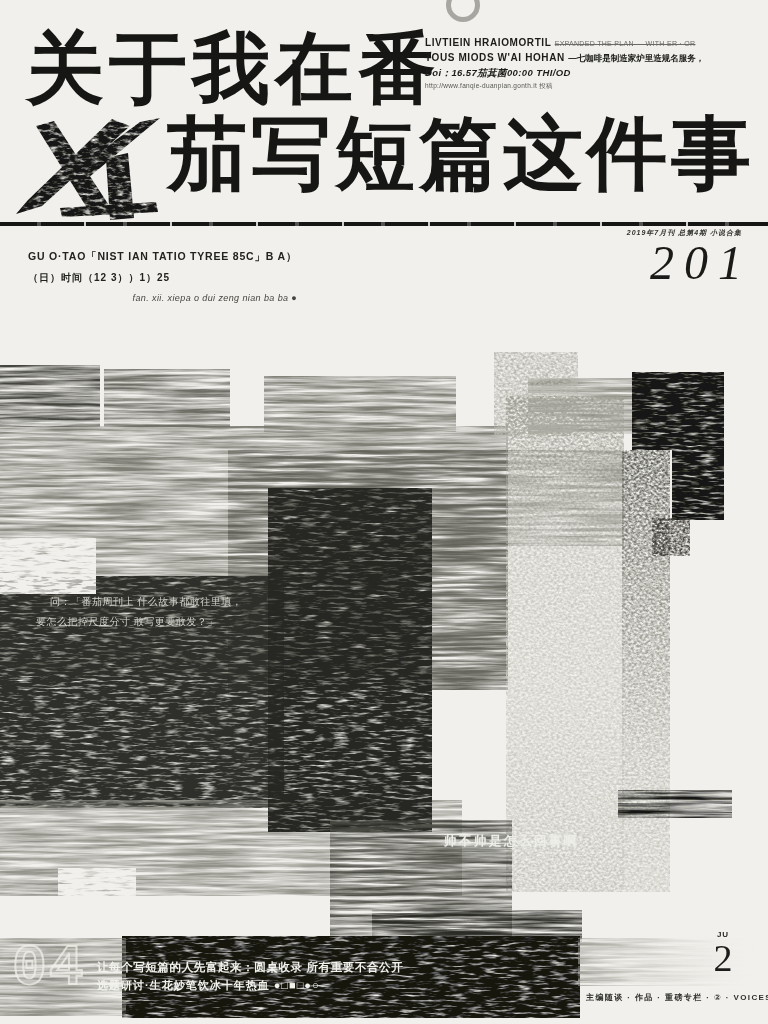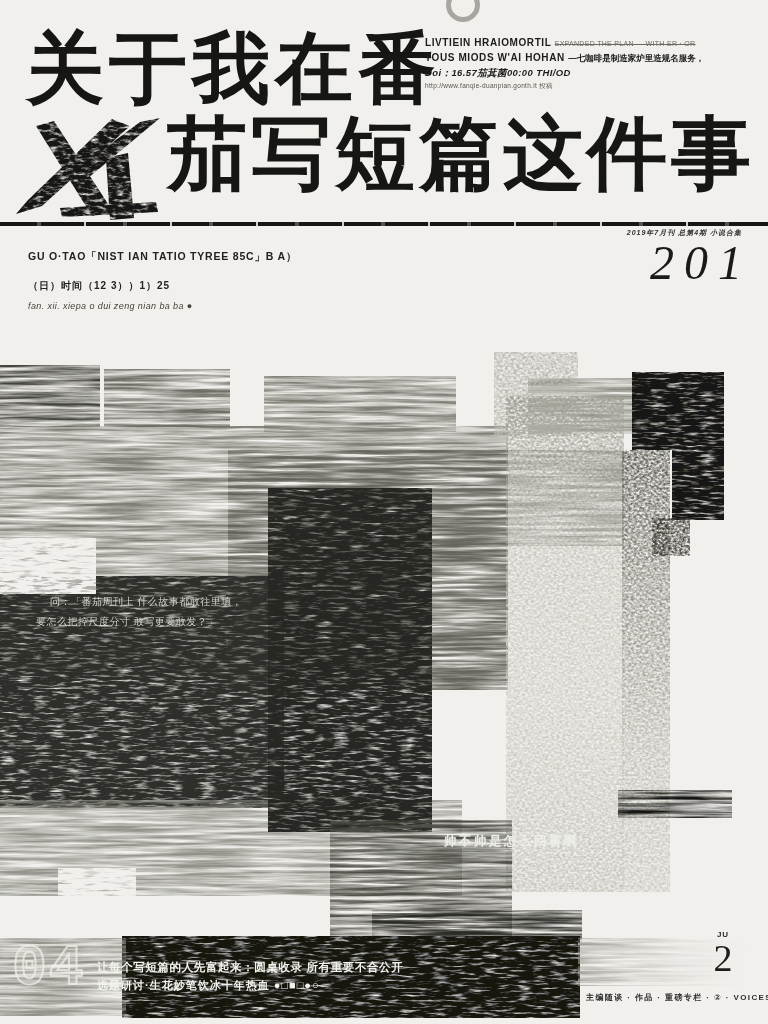--- a/index.html
+++ b/index.html
@@ -17,22 +17,22 @@
   .info{position:absolute;left:425px;top:36px;width:336px;font-family:"Liberation Sans","DejaVu Sans",sans-serif;color:#1c1c1a;}
   .info .r1,.info .r2{font-size:10px;font-weight:bold;letter-spacing:.6px;line-height:14px;}
   .info .tail1{font-size:7px;font-weight:normal;color:#6b6b66;text-decoration:line-through;letter-spacing:.3px;}
   .info .tail2{font-size:8.5px;font-weight:bold;letter-spacing:0;}
   .info .r3{font-size:9.5px;font-weight:bold;font-style:italic;letter-spacing:.4px;line-height:15px;}
   .info .r4{font-size:6.5px;color:#55554f;letter-spacing:.3px;line-height:11px;}
   .rule{position:absolute;left:0;top:222px;width:768px;height:4px;
     background:repeating-linear-gradient(90deg,#161614 0 37px,rgba(22,22,20,.72) 37px 41px,#161614 41px 84px,rgba(22,22,20,.15) 84px 86px);}
   .meta-left{position:absolute;left:28px;top:250px;color:#22221f;font-family:"Liberation Sans","DejaVu Sans",sans-serif;}
   .meta-left .m1{font-size:10.5px;font-weight:bold;letter-spacing:.8px;line-height:13px;}
-  .meta-left .m2{font-size:10px;font-weight:bold;letter-spacing:1px;margin-top:16px;line-height:13px;}
-  .meta-left .m3{font-size:9px;font-style:italic;color:#45453f;margin-top:9px;letter-spacing:.4px;}
+  .meta-left .m2{font-size:10px;font-weight:bold;letter-spacing:1px;margin-top:8px;line-height:13px;}
+  .meta-left .m3{font-size:9px;font-style:italic;color:#45453f;margin-top:9px;letter-spacing:.4px;text-align:right;}
   .meta-right{position:absolute;right:26px;top:228px;text-align:right;font-style:italic;}
   .meta-right .small{font-size:7px;letter-spacing:1px;color:#33332f;font-family:"Liberation Sans","DejaVu Sans",sans-serif;font-weight:bold;}
   .meta-right .big{font-size:48px;letter-spacing:10px;line-height:1.05;font-weight:500;color:#1a1a18;margin-right:-10px;}
   
   .art{position:absolute;left:0;top:350px;width:768px;height:674px;}
   .q-caption{position:absolute;left:36px;top:592px;font-size:10px;line-height:20px;color:#d3d3cc;letter-spacing:.5px;white-space:nowrap;z-index:3;font-family:"Liberation Sans","DejaVu Sans",sans-serif;}
   .q-caption .qi{display:inline-block;width:14px;}
   .mid-caption{position:absolute;left:444px;top:833px;font-size:12.5px;font-weight:bold;letter-spacing:2.5px;color:#eeeee9;z-index:3;white-space:nowrap;text-shadow:0 0 2px rgba(255,255,255,.25);font-family:"Liberation Sans","DejaVu Sans",sans-serif;}
   .page-num{position:absolute;left:12px;top:940px;font-size:58px;font-weight:800;line-height:1;z-index:3;
     color:rgba(235,235,228,.16);-webkit-text-stroke:2px rgba(240,240,234,.75);letter-spacing:2px;

